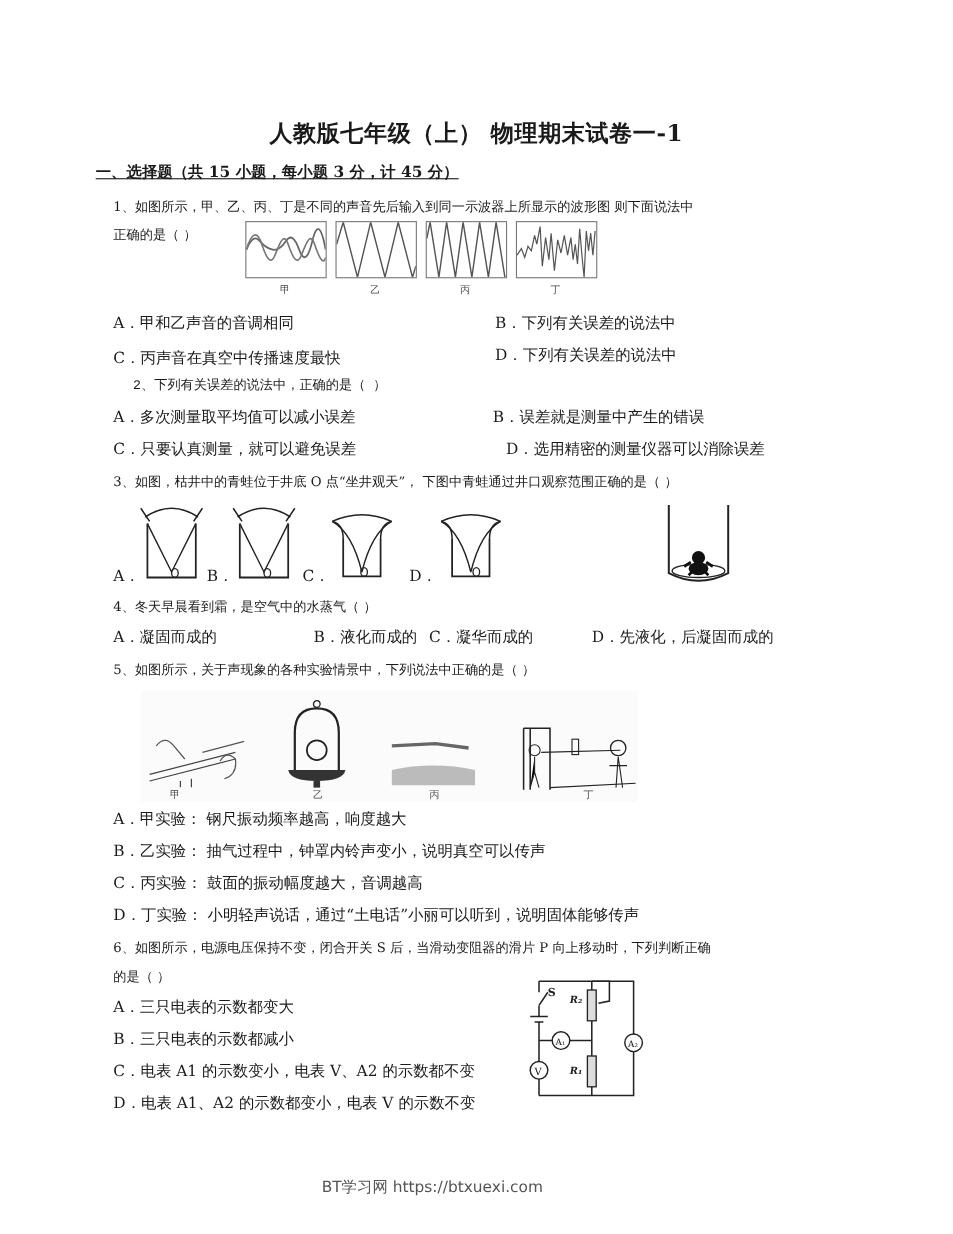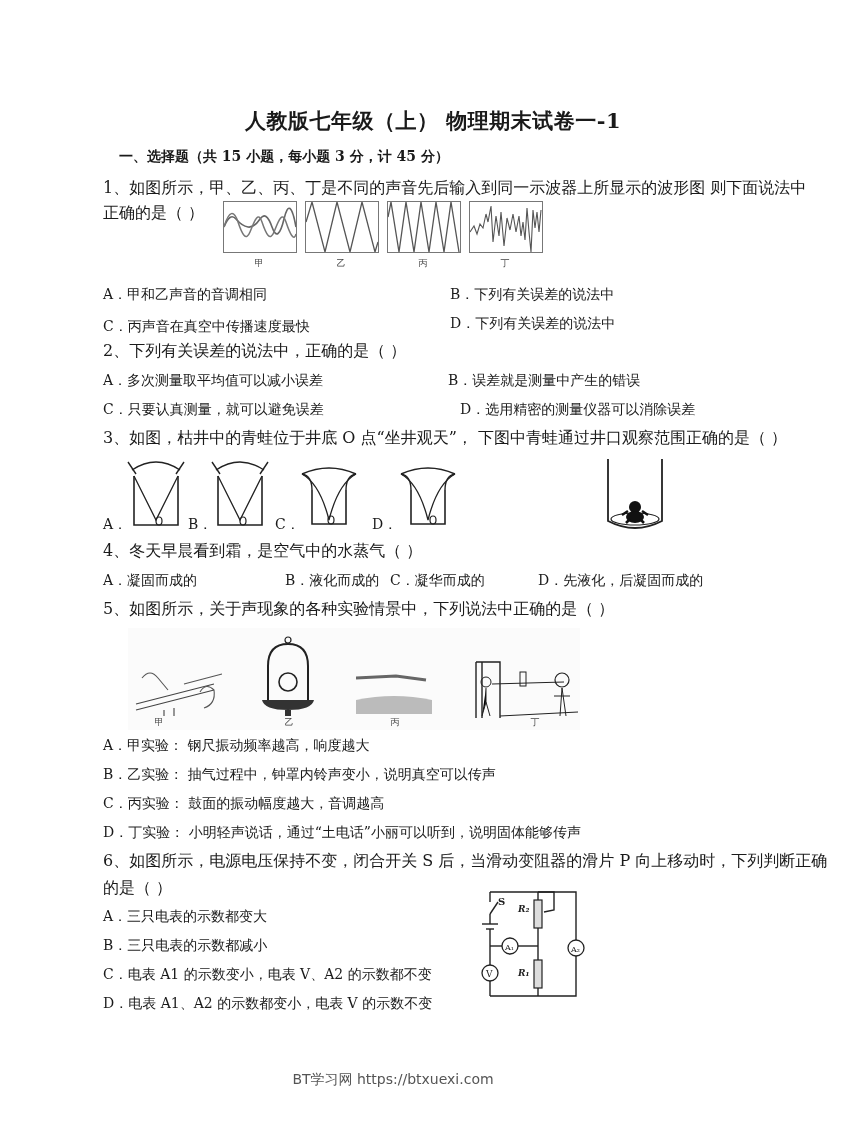--- a/index.html
+++ b/index.html
@@ -7,23 +7,23 @@
     width: 866px; height: 1122px; position: relative; overflow: hidden;
     font-family: "DejaVu Serif", "Liberation Serif", serif;
     color: #1a1a1a;
   }
   .abs { position: absolute; }
   .title {
     left: 0; width: 866px; top: 107px; text-align: center;
     font-size: 21px; font-weight: bold; letter-spacing: 0.5px;
   }
   .section {
-    left: 119px; top: 148px; font-size: 14px; font-weight: bold;
-  }
-  .line { font-size: 16px; line-height: 20px; white-space: nowrap; }
+    left: 87px; top: 148px; font-size: 14px; font-weight: bold; text-decoration: underline;
+  }
+  .line { font-size: 12px; line-height: 20px; white-space: nowrap; }
   .opt { font-size: 14px; line-height: 20px; white-space: nowrap; }
   .fig-wave { border: 1px solid #777; background: #fff; }
   .wave-label { font-size: 9px; color: #444; text-align: center; }
   .footer {
     left: 0; width: 786px; top: 1071px; text-align: center;
     font-family: "DejaVu Sans", "Liberation Sans", sans-serif;
     font-size: 14px; color: #555;
   }
   svg { display: block; }
 </style>
@@ -62,21 +62,21 @@
   <div class="abs wave-label" style="left:82px;top:56px;width:72px;">乙</div>
   <div class="abs wave-label" style="left:164px;top:56px;width:72px;">丙</div>
   <div class="abs wave-label" style="left:246px;top:56px;width:72px;">丁</div>
 </div>
 
 <div class="abs opt" style="left:103px;top:284px;">A．甲和乙声音的音调相同</div>
 <div class="abs opt" style="left:450px;top:284px;">B．下列有关误差的说法中</div>
 <div class="abs opt" style="left:103px;top:316px;">C．丙声音在真空中传播速度最快</div>
 <div class="abs opt" style="left:450px;top:313px;">D．下列有关误差的说法中</div>
 
-<div class="abs line" style="left:103px;top:341px;">2、下列有关误差的说法中，正确的是（        ）</div>
+<div class="abs line" style="left:121px;top:341px;font-family:Liberation Mono, monospace;">2、下列有关误差的说法中，正确的是（        ）</div>
 <div class="abs opt" style="left:103px;top:370px;">A．多次测量取平均值可以减小误差</div>
 <div class="abs opt" style="left:448px;top:370px;">B．误差就是测量中产生的错误</div>
 <div class="abs opt" style="left:103px;top:399px;">C．只要认真测量，就可以避免误差</div>
 <div class="abs opt" style="left:460px;top:399px;">D．选用精密的测量仪器可以消除误差</div>
 
 <div class="abs line" style="left:103px;top:428px;">3、如图，枯井中的青蛙位于井底 O 点“坐井观天”，  下图中青蛙通过井口观察范围正确的是（        ）</div>
 
 <div class="abs opt" style="left:103px;top:514px;">A．</div>
 <div class="abs" style="left:126px;top:458px;">
   <svg width="60" height="70" viewBox="0 0 60 70">

